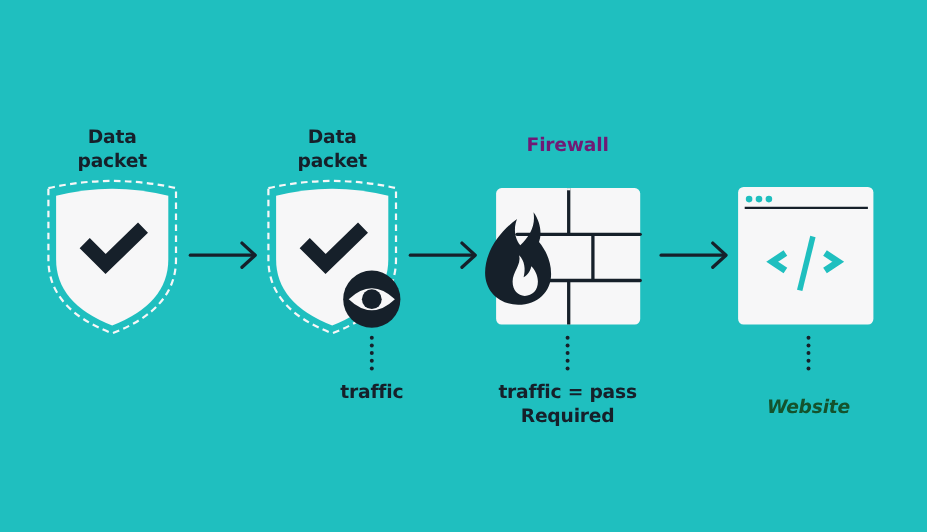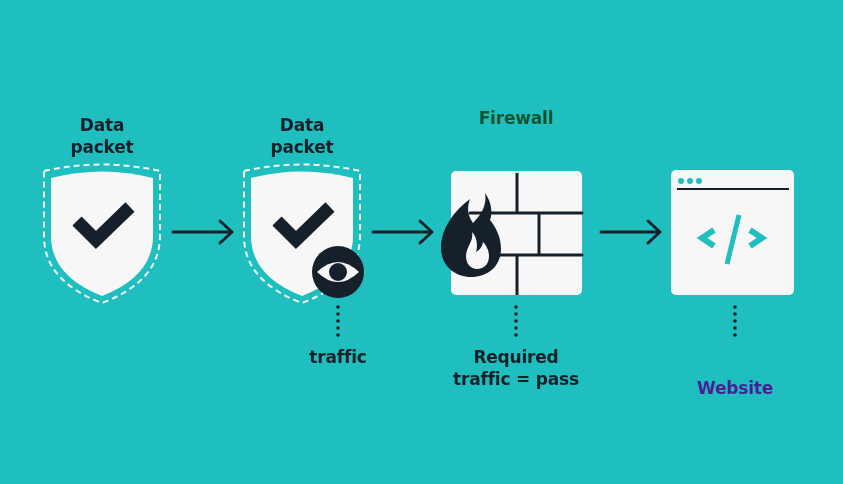--- a/index.html
+++ b/index.html
@@ -145,28 +145,28 @@
 <div class="label" style="left: 52px; top: 114px; width: 100px; color: rgb(22, 32, 42);">
   <span>Data</span>
   <span>packet</span>
 </div>
 
 <div class="label" style="left: 252px; top: 114px; width: 100px; color: rgb(22, 32, 42);">
   <span>Data</span>
   <span>packet</span>
 </div>
 
-<div class="label" style="left: 456px; top: 107px; width: 120px; color: #14532d;">
+<div class="label" style="left: 456px; top: 121px; width: 120px; color: #701a75;">
   <span>Firewall</span>
 </div>
 
 <div class="label" style="left: 283px; top: 346px; width: 110px; color: rgb(22, 32, 42);">
   <span>traffic</span>
 </div>
 
 <div class="label" style="left: 441px; top: 346px; width: 150px; color: rgb(22, 32, 42);">
+  <span>traffic = pass</span>
   <span>Required</span>
-  <span>traffic = pass</span>
 </div>
 
-<div class="label" style="left: 675px; top: 377px; width: 120px; color: #4c1d95;">
+<div class="label" style="left: 675px; top: 359px; width: 120px; color: #14532d; font-style: italic;">
   <span>Website</span>
 </div>
 
 </body></html>

